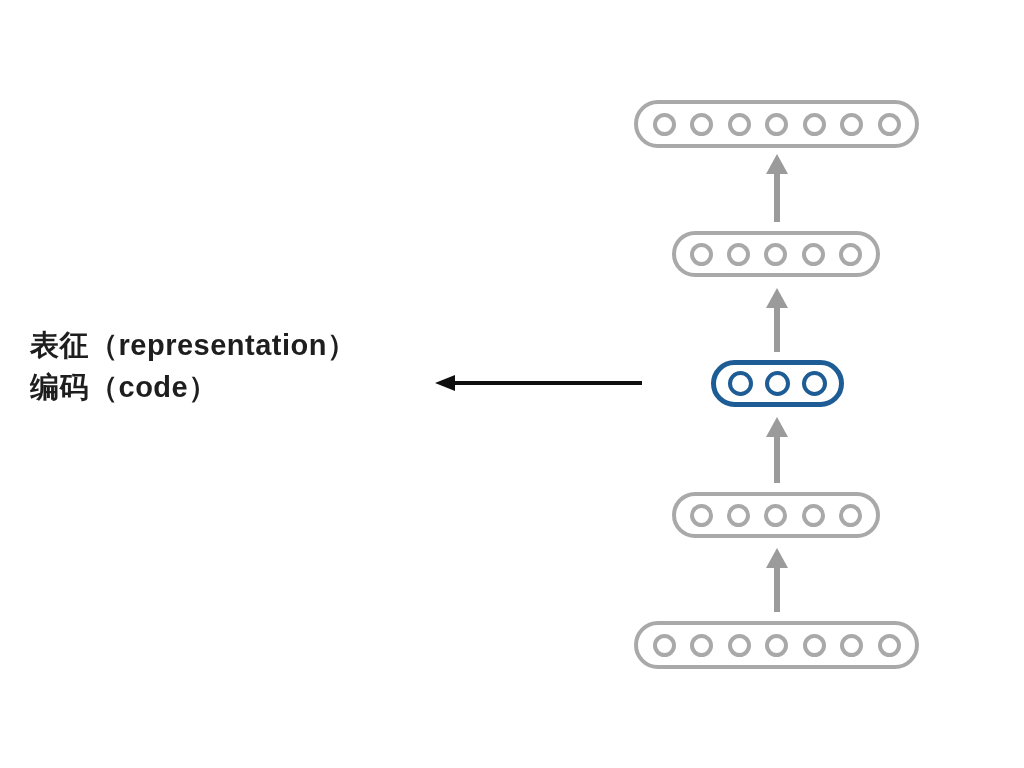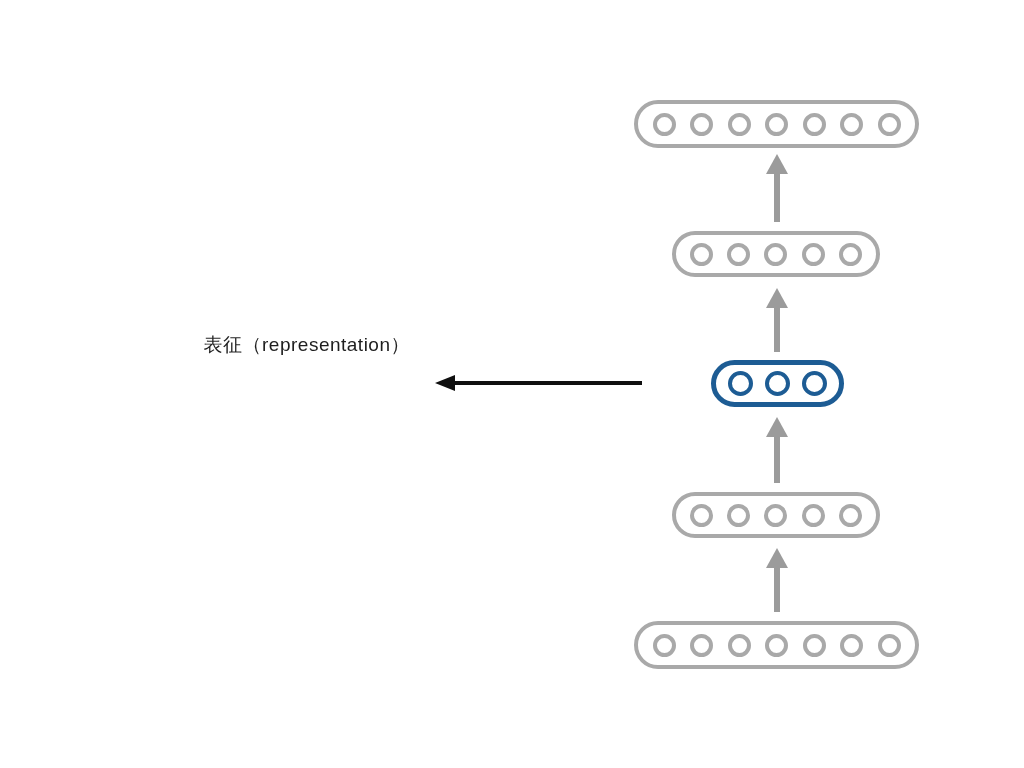--- a/index.html
+++ b/index.html
@@ -97,26 +97,27 @@
     margin-left: -3px;
     background: var(--black);
   }
 
   
   .annotation {
     position: absolute;
     left: 30px;
     top: 324px;
     width: 380px;
-    text-align: right;
-    font-size: 19px;
+    text-align: left;
+    font-size: 29px;
     line-height: 42px;
     color: var(--textcol);
     letter-spacing: 0.5px;
     white-space: nowrap;
+    font-weight: bold;
   }
 </style>
 </head>
 <body>
 
 <div id="canvas">
 
   <div class="layer l1">
       <span class="node"></span>
       <span class="node"></span>
@@ -172,15 +173,16 @@
     <div class="shaft"></div>
   </div>
 
   <div class="left-arrow">
     <div class="head"></div>
     <div class="shaft"></div>
   </div>
 
   <div class="annotation">
     <div>表征（representation）</div>
+    <div>编码（code）</div>
   </div>
 
 </div>
 
 </body></html>

